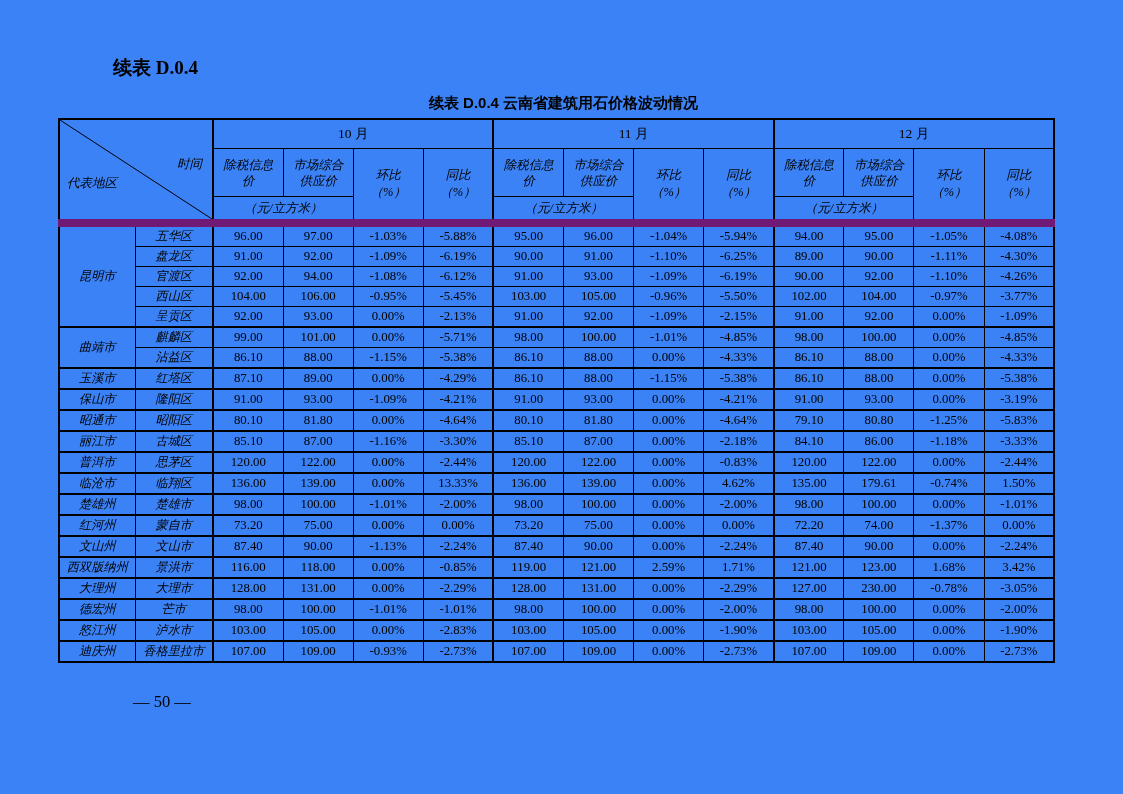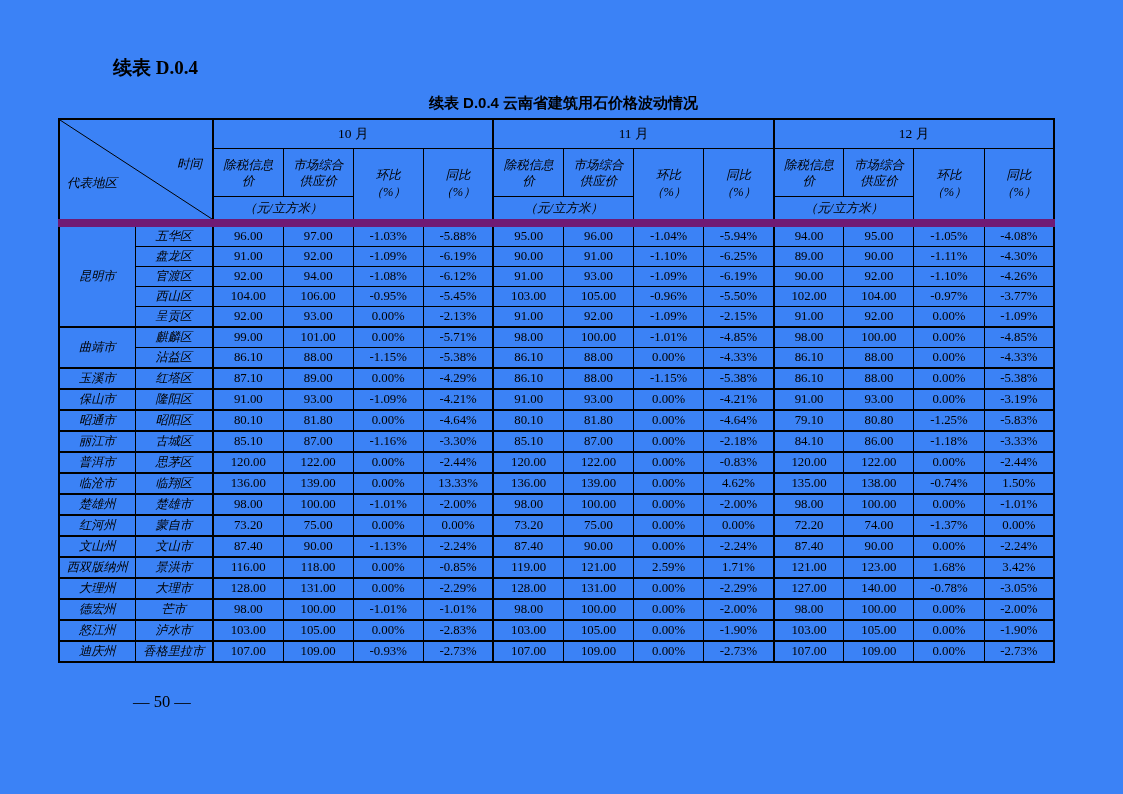--- a/index.html
+++ b/index.html
@@ -322,21 +322,21 @@
           <td class="district cjk">临翔区</td>
           <td class="num grp">136.00</td>
           <td class="num">139.00</td>
           <td class="num">0.00%</td>
           <td class="num">13.33%</td>
           <td class="num grp">136.00</td>
           <td class="num">139.00</td>
           <td class="num">0.00%</td>
           <td class="num">4.62%</td>
           <td class="num grp">135.00</td>
-          <td class="num">138.00</td>
+          <td class="num">179.61</td>
           <td class="num">-0.74%</td>
           <td class="num">1.50%</td>
         </tr>
         <tr class="group-end">
           <th rowspan="1" class="city cjk">楚雄州</th>
           <td class="district cjk">楚雄市</td>
           <td class="num grp">98.00</td>
           <td class="num">100.00</td>
           <td class="num">-1.01%</td>
           <td class="num">-2.00%</td>
@@ -402,21 +402,21 @@
           <td class="district cjk">大理市</td>
           <td class="num grp">128.00</td>
           <td class="num">131.00</td>
           <td class="num">0.00%</td>
           <td class="num">-2.29%</td>
           <td class="num grp">128.00</td>
           <td class="num">131.00</td>
           <td class="num">0.00%</td>
           <td class="num">-2.29%</td>
           <td class="num grp">127.00</td>
-          <td class="num">140.00</td>
+          <td class="num">230.00</td>
           <td class="num">-0.78%</td>
           <td class="num">-3.05%</td>
         </tr>
         <tr class="group-end">
           <th rowspan="1" class="city cjk">德宏州</th>
           <td class="district cjk">芒市</td>
           <td class="num grp">98.00</td>
           <td class="num">100.00</td>
           <td class="num">-1.01%</td>
           <td class="num">-1.01%</td>

